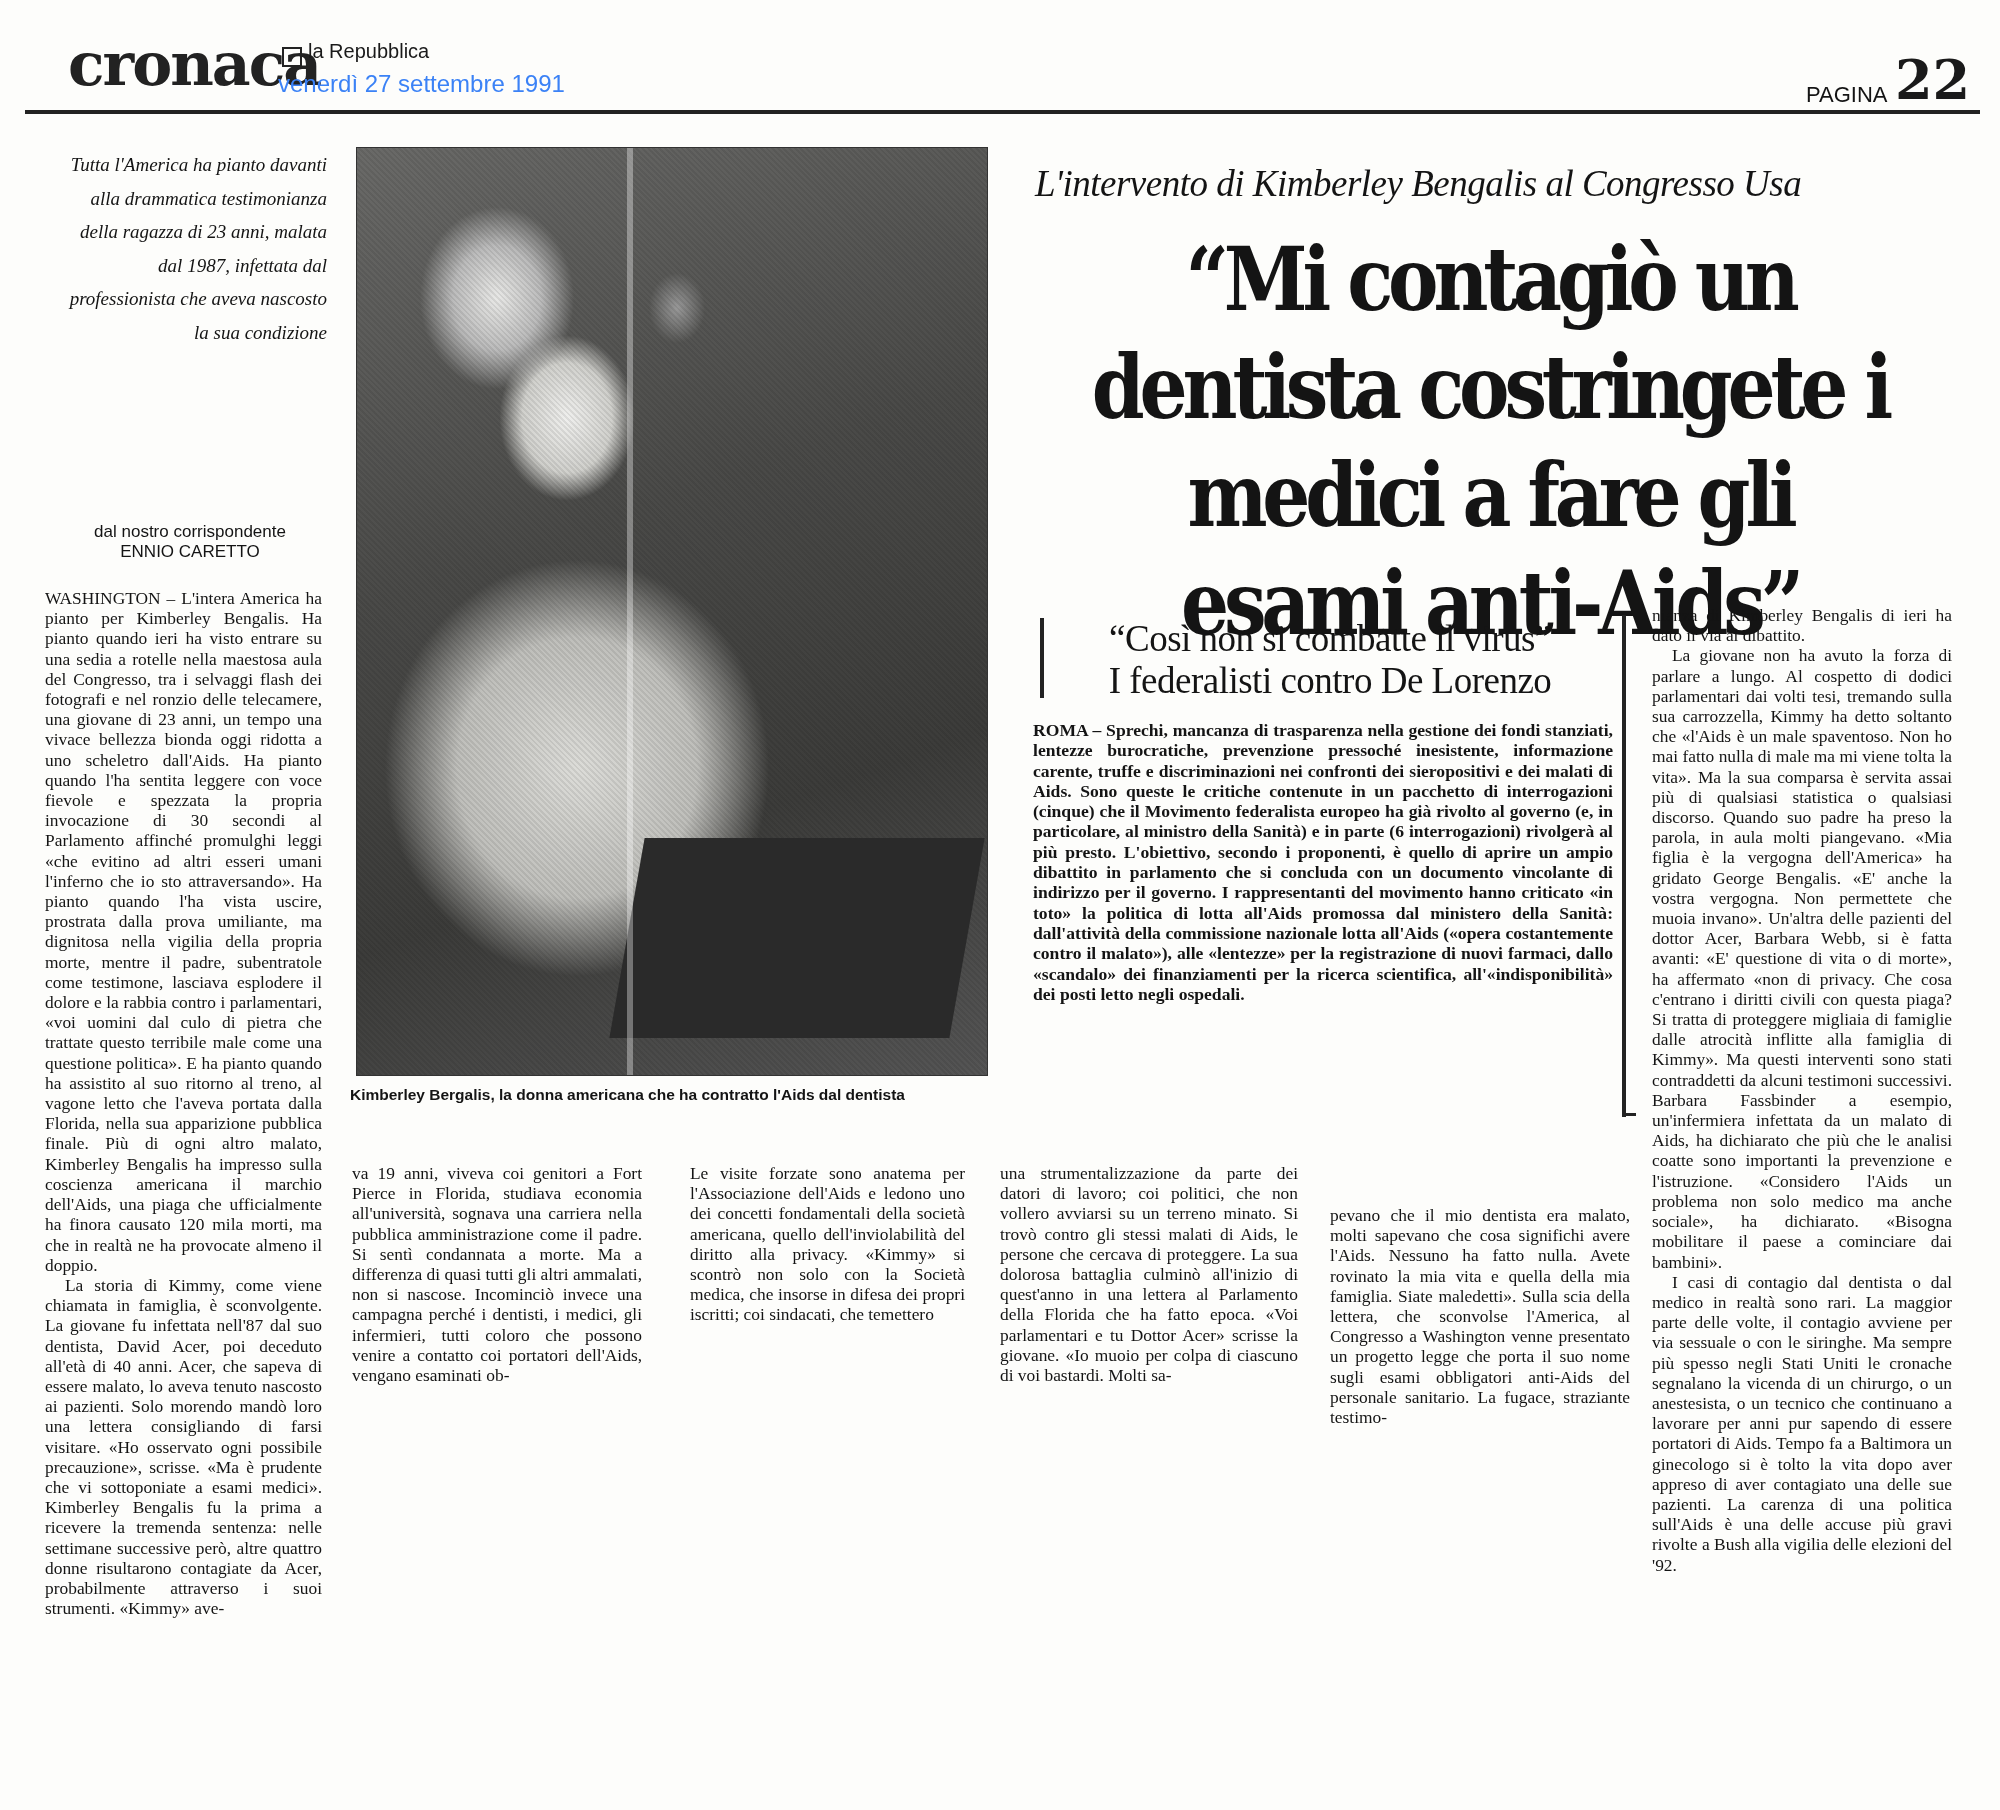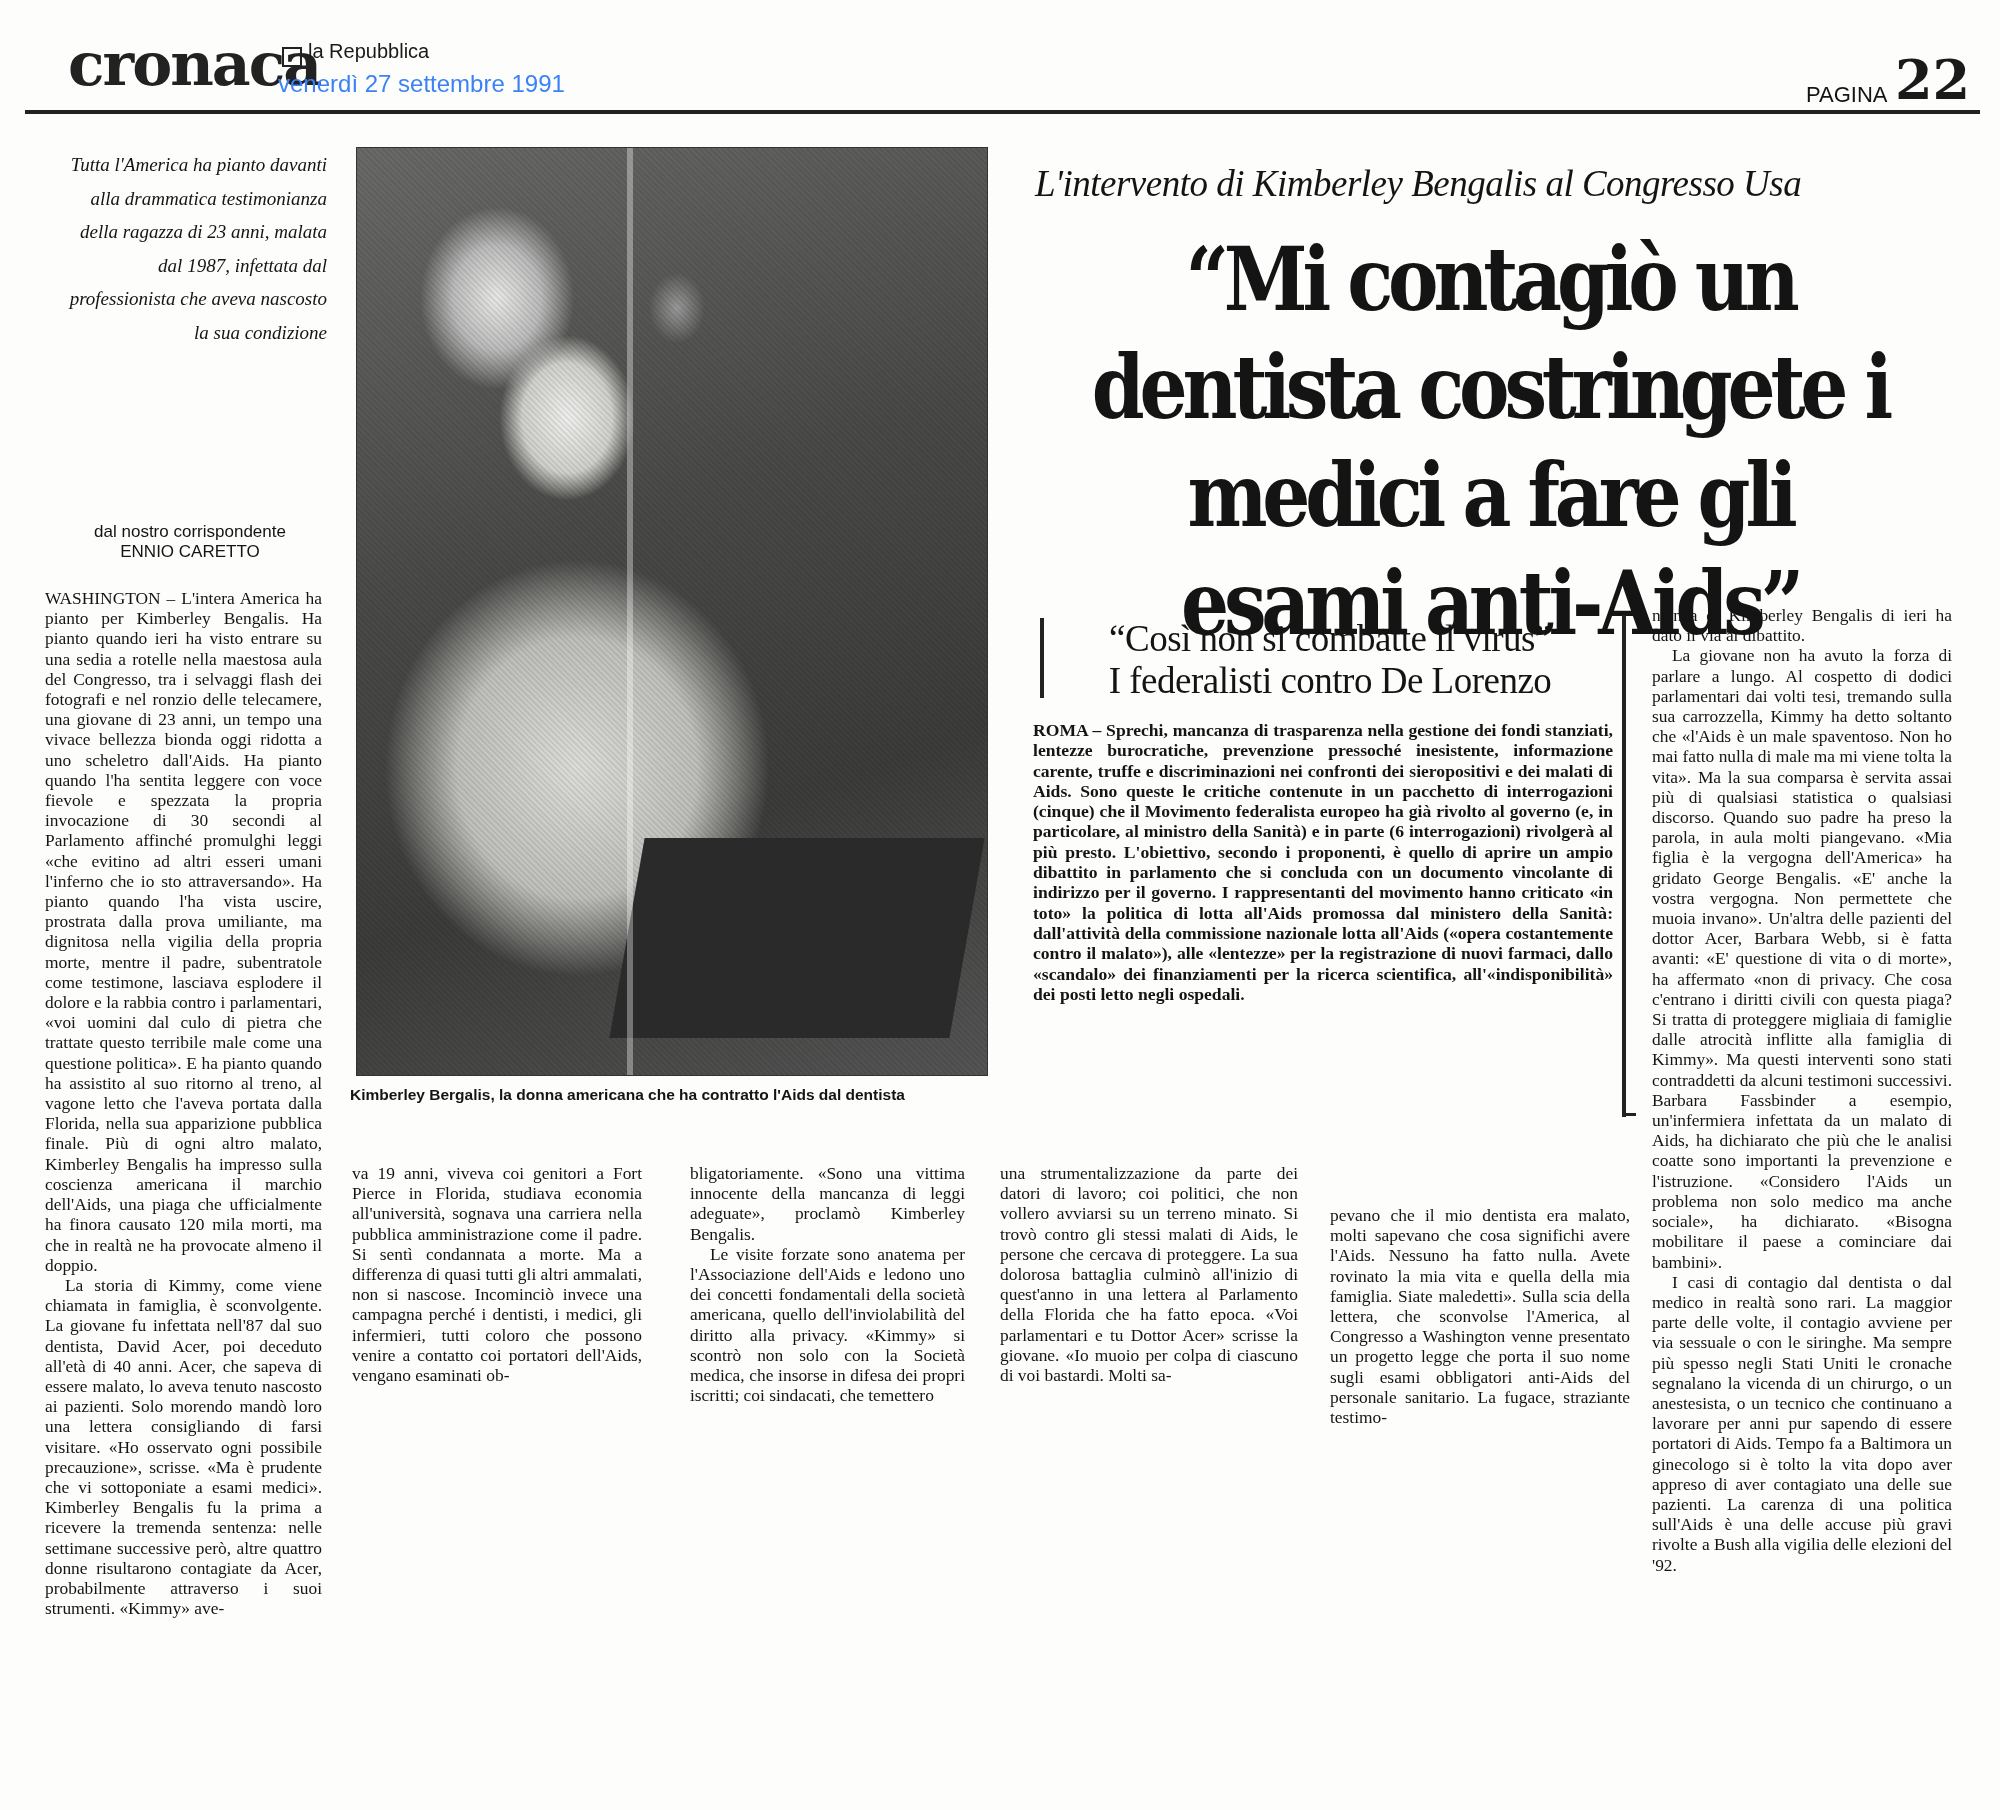--- a/index.html
+++ b/index.html
@@ -81,21 +81,20 @@
   <div class="hatch"></div>
   <div class="table"></div>
   <div class="fold"></div>
 </div>
 <div class="abs caption">Kimberley Bergalis, la donna americana che ha contratto l'Aids dal dentista</div>
 
 <div class="abs col col2">
   <p>va 19 anni, viveva coi genitori a Fort Pierce in Florida, studiava economia all'università, sognava una carriera nella pubblica amministrazione come il padre. Si sentì condannata a morte. Ma a differenza di quasi tutti gli altri ammalati, non si nascose. Incominciò invece una campagna perché i dentisti, i medici, gli infermieri, tutti coloro che possono venire a contatto coi portatori dell'Aids, vengano esaminati ob-</p>
 </div>
 <div class="abs col col3">
-  <p>bligatoriamente. «Sono una vittima innocente della mancanza di leggi adeguate», proclamò Kimberley Bengalis.</p>
   <p>Le visite forzate sono anatema per l'Associazione dell'Aids e ledono uno dei concetti fondamentali della società americana, quello dell'inviolabilità del diritto alla privacy. «Kimmy» si scontrò non solo con la Società medica, che insorse in difesa dei propri iscritti; coi sindacati, che temettero</p>
 </div>
 <div class="abs col col4">
   <p>una strumentalizzazione da parte dei datori di lavoro; coi politici, che non vollero avviarsi su un terreno minato. Si trovò contro gli stessi malati di Aids, le persone che cercava di proteggere. La sua dolorosa battaglia culminò all'inizio di quest'anno in una lettera al Parlamento della Florida che ha fatto epoca. «Voi parlamentari e tu Dottor Acer» scrisse la giovane. «Io muoio per colpa di ciascuno di voi bastardi. Molti sa-</p>
 </div>
 <div class="abs col col5">
   <p>pevano che il mio dentista era malato, molti sapevano che cosa significhi avere l'Aids. Nessuno ha fatto nulla. Avete rovinato la mia vita e quella della mia famiglia. Siate maledetti». Sulla scia della lettera, che sconvolse l'America, al Congresso a Washington venne presentato un progetto legge che porta il suo nome sugli esami obbligatori anti-Aids del personale sanitario. La fugace, straziante testimo-</p>
 </div>
 
 <div class="abs kicker">L'intervento di Kimberley Bengalis al Congresso Usa</div>

